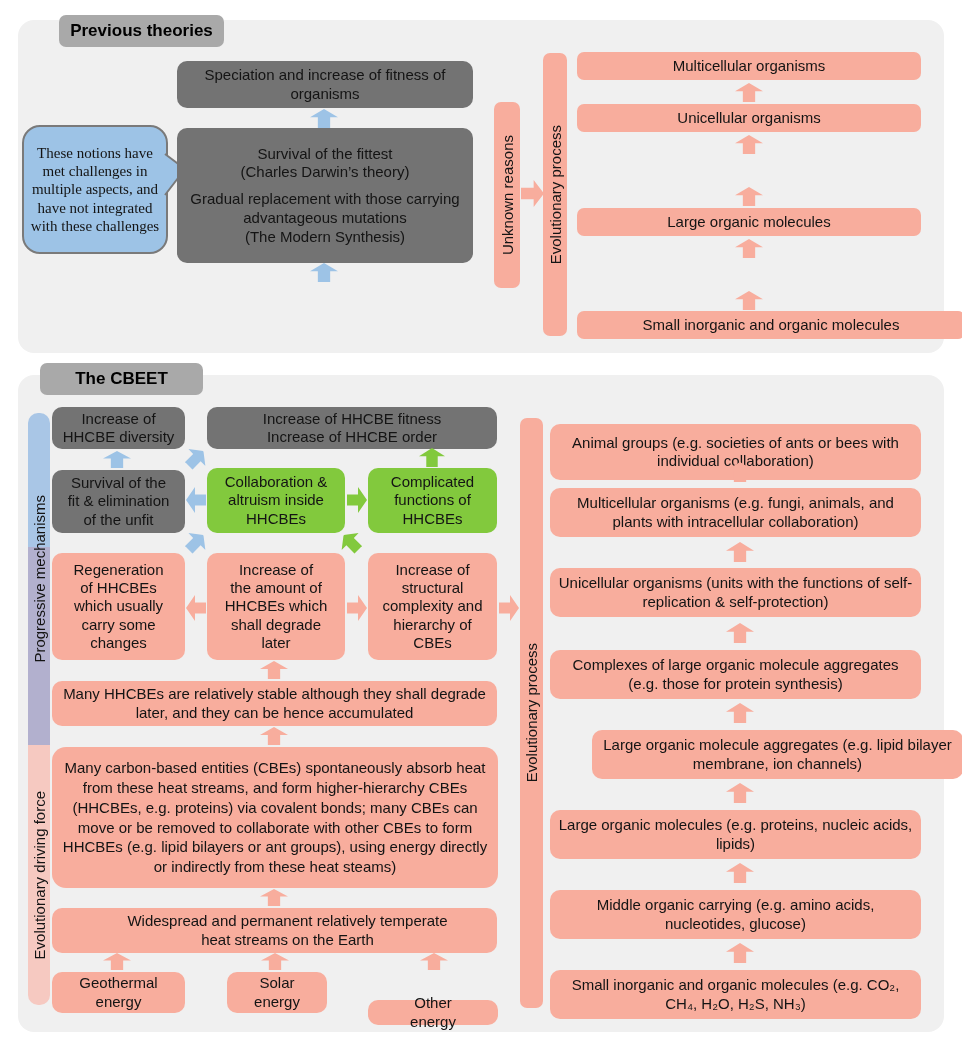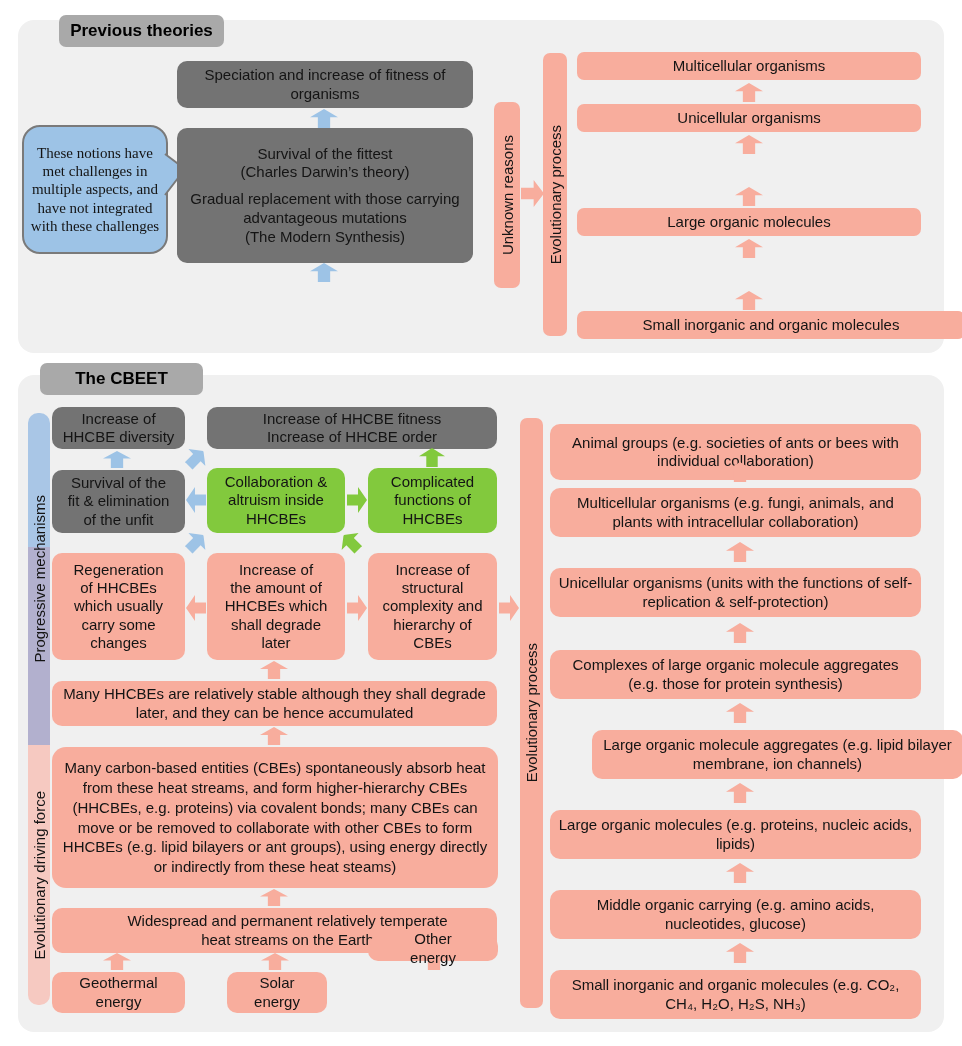--- a/index.html
+++ b/index.html
@@ -131,21 +131,21 @@
   <div class="abs arr aup" style="left:260px;top:889px;width:28px;height:17px;"></div>
   <div class="abs box salmon" style="left:52px;top:908px;width:445px;height:45px;padding-left:32px;">Widespread and permanent relatively temperate
 heat streams on the Earth</div>
   <div class="abs arr aup" style="left:103px;top:953px;width:28px;height:17px;"></div>
   <div class="abs arr aup" style="left:261px;top:953px;width:28px;height:17px;"></div>
   <div class="abs arr aup" style="left:420px;top:953px;width:28px;height:17px;"></div>
   <div class="abs box salmon" style="left:52px;top:972px;width:133px;height:41px;">Geothermal
 energy</div>
   <div class="abs box salmon" style="left:227px;top:972px;width:100px;height:41px;">Solar
 energy</div>
-  <div class="abs box salmon" style="left:368px;top:936px;width:130px;height:25px;text-align:center;">Other
+  <div class="abs box salmon" style="left:368px;top:1000px;width:130px;height:25px;text-align:center;">Other
 energy</div>
 
   <div class="abs vwrap salmon r7" style="left:520px;top:418px;width:23px;height:590px;">
     <span class="vtext">Evolutionary process</span>
   </div>
 
   <div class="abs box salmon" style="left:550px;top:424px;width:371px;height:56px;">Animal groups (e.g. societies of ants or bees with individual collaboration)</div>
   <div class="abs arr aup" style="left:726px;top:462px;width:28px;height:20px;"></div>
   <div class="abs box salmon" style="left:550px;top:488px;width:371px;height:49px;">Multicellular organisms (e.g. fungi, animals, and plants with intracellular collaboration)</div>
   <div class="abs arr aup" style="left:726px;top:542px;width:28px;height:20px;"></div>

